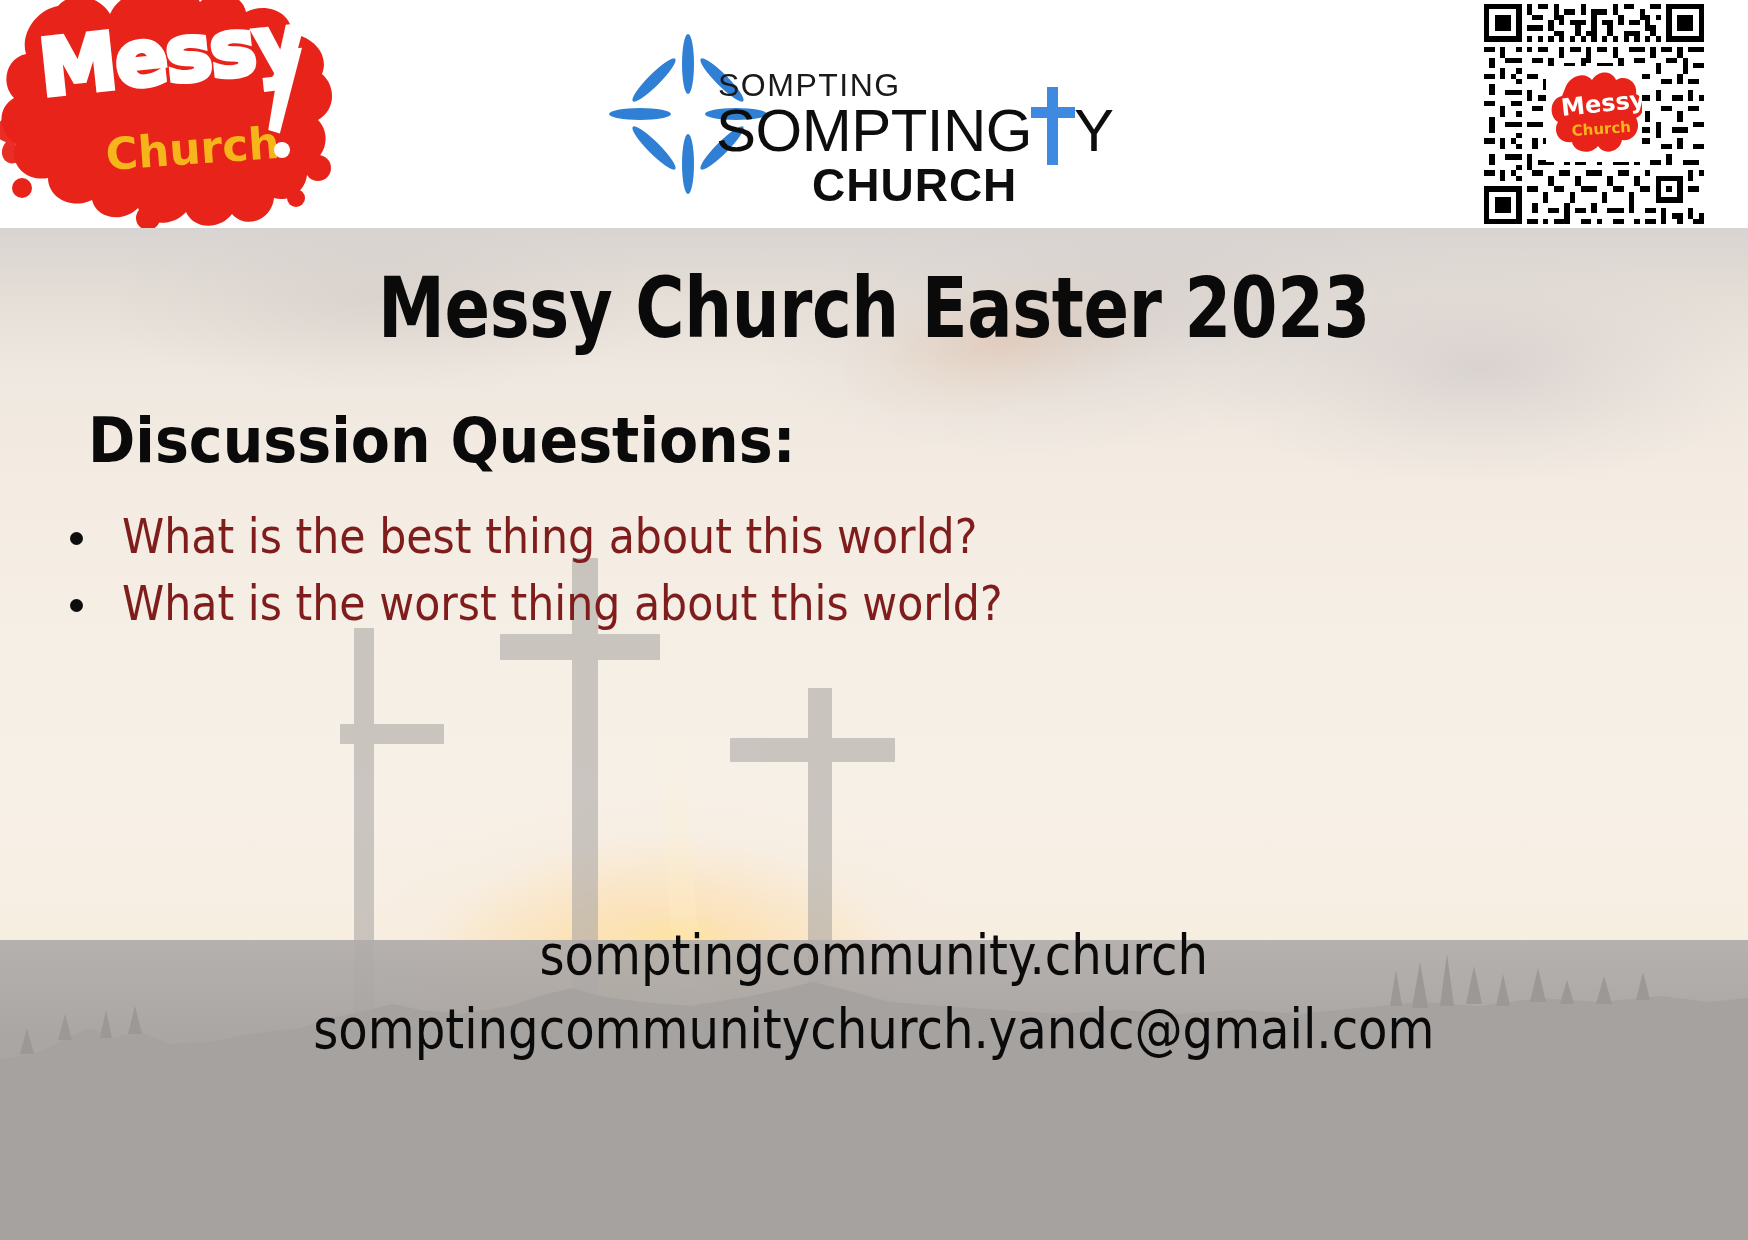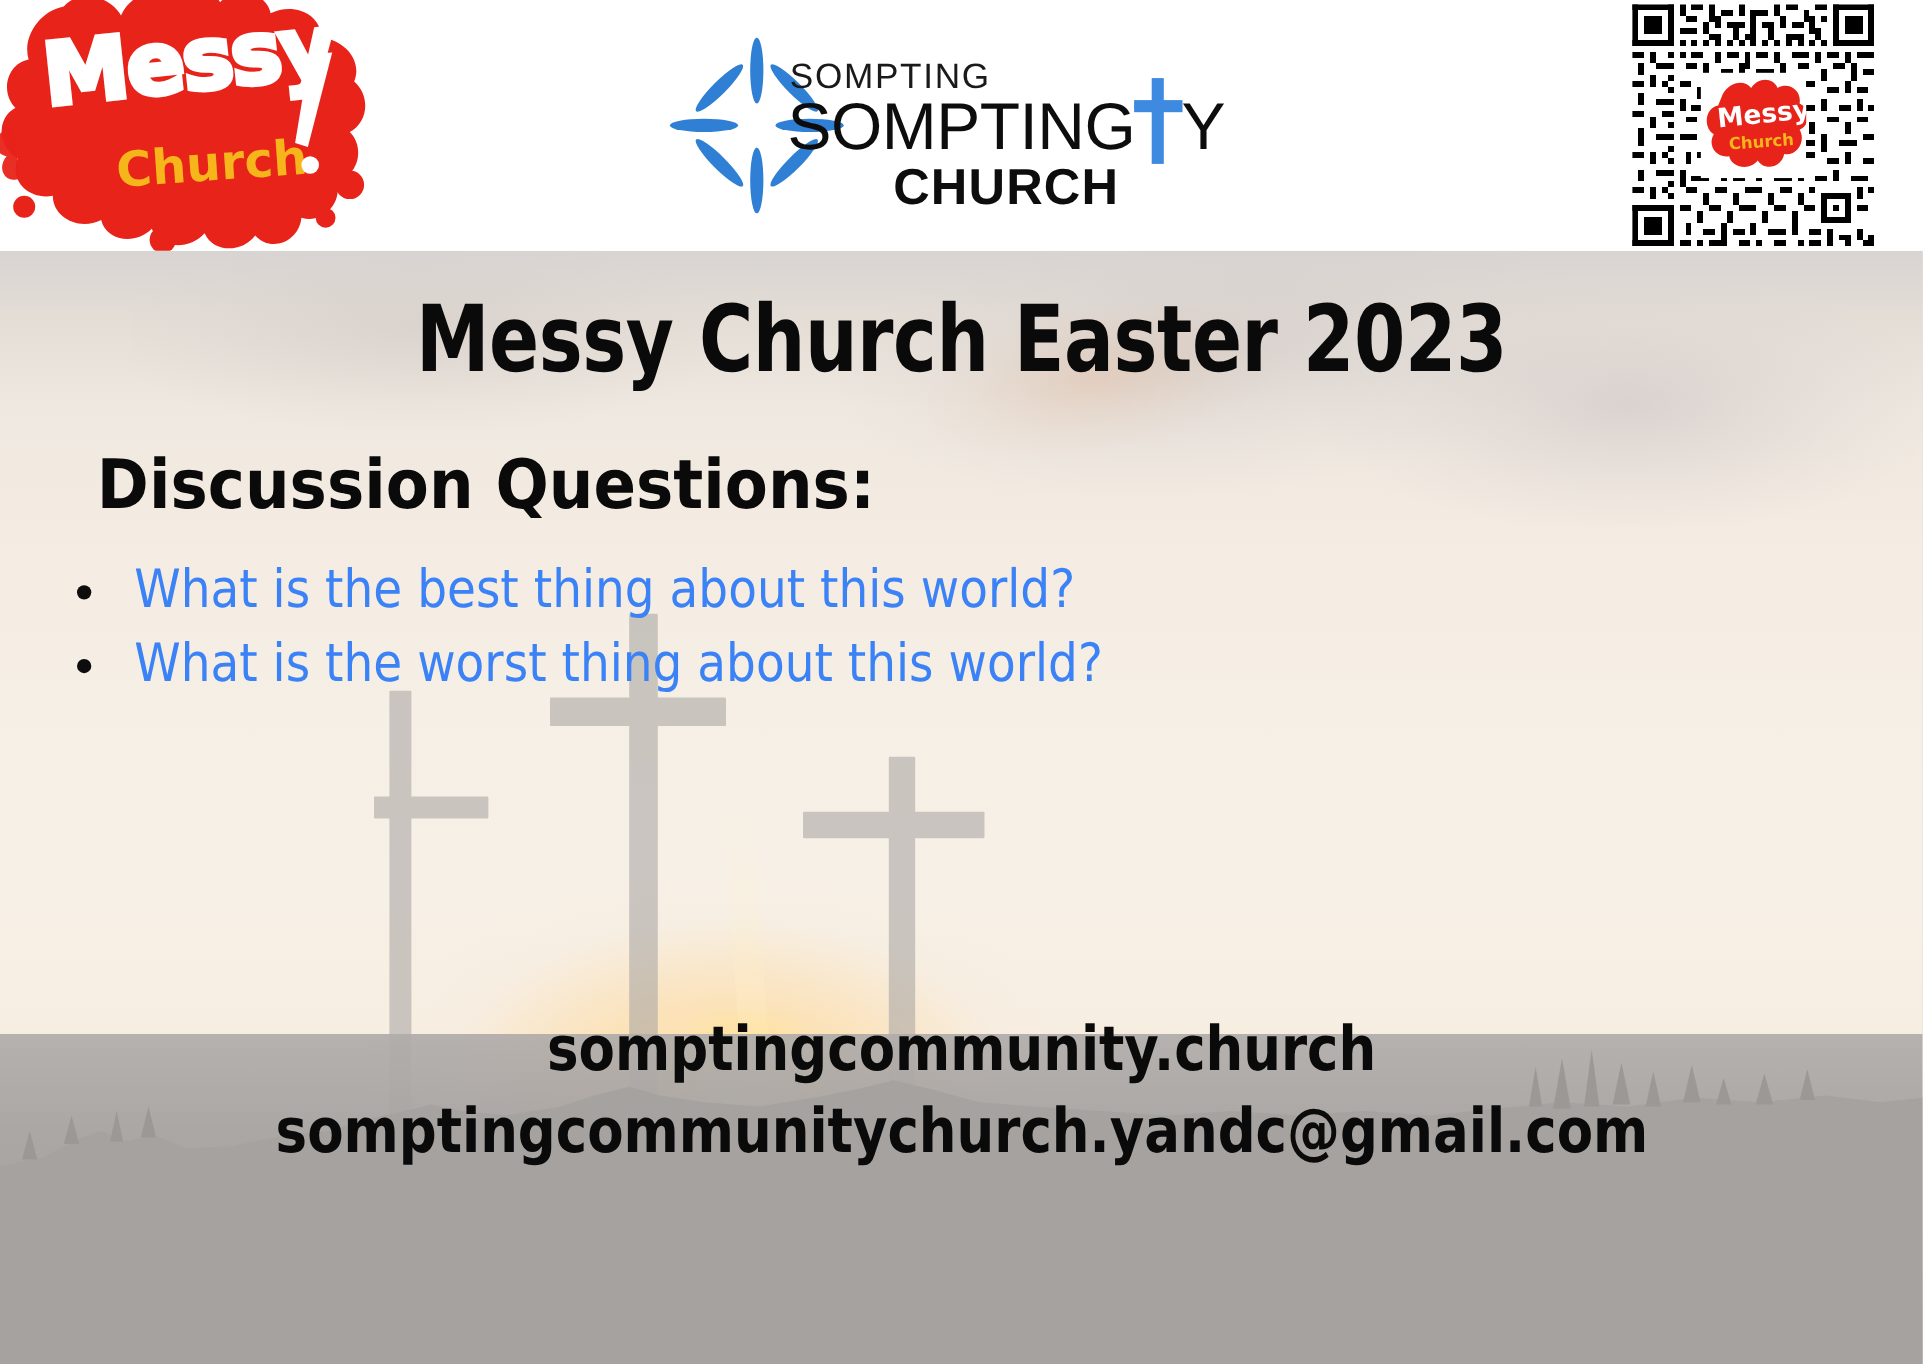--- a/index.html
+++ b/index.html
@@ -51,21 +51,21 @@
   .scc-star {
     position: absolute;
     left: 0px;
     top: 8px;
     width: 160px;
     height: 160px;
   }
   .scc-text {
     position: absolute;
     left: 108px;
-    top: 0px;
+    top: 16px;
     width: 290px;
     height: 170px;
   }
   .scc-line1 {
     position: absolute;
     left: 2px;
     top: 25px;
     font-family: "Liberation Sans", sans-serif;
     font-size: 32px;
     letter-spacing: 1.5px;
@@ -297,21 +297,21 @@
     list-style: none;
   }
   .qitem {
     position: relative;
     height: 67px;
     padding-left: 92px;
     font-family: "DejaVu Sans", sans-serif;
     font-weight: normal;
     font-size: 48px;
     line-height: 60px;
-    color: #3b82f6;
+    color: #7f1d1d;
     white-space: nowrap;
   }
   .qitem .bullet {
     position: absolute;
     left: 40px;
     top: 26px;
     width: 13px;
     height: 13px;
     border-radius: 50%;
     background: #0d0d0d;
@@ -324,21 +324,21 @@
 
   .contact {
     position: absolute;
     left: 0;
     top: 690px;
     width: 1748px;
     text-align: center;
   }
   .contact .line {
     font-family: "DejaVu Sans", sans-serif;
-    font-weight: bold;
+    font-weight: normal;
     font-size: 56px;
     line-height: 74px;
     color: #0a0a0a;
     white-space: nowrap;
     display: block;
     text-align: center;
   }
   .contact .line span {
     display: inline-block;
     transform: scaleX(0.86);

